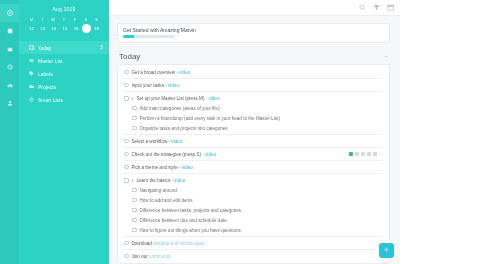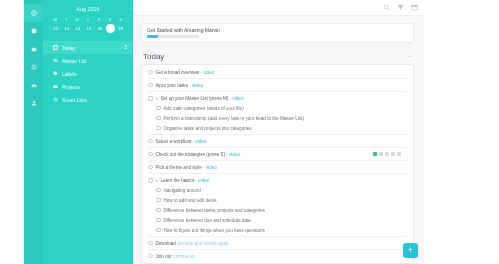--- a/index.html
+++ b/index.html
@@ -2,21 +2,21 @@
 <html><head>
 <meta charset="utf-8">
 <style>
   * { box-sizing: border-box; margin: 0; padding: 0; }
   html, body {
     width: 499px; height: 264px;
     overflow: hidden;
     font-family: "Liberation Sans", sans-serif;
     background: #ffffff;
   }
-  .app { display: flex; width: 400px; height: 264px; position: relative; margin-left: 24px; }
+  .app { display: flex; width: 400px; height: 264px; position: relative; }
 
   
   .rail {
     width: 19px; height: 264px;
     background: #2ec9bd;
     display: flex; flex-direction: column;
     align-items: center; padding-top: 4px;
     flex: 0 0 19px;
   }
   .rail-item {

